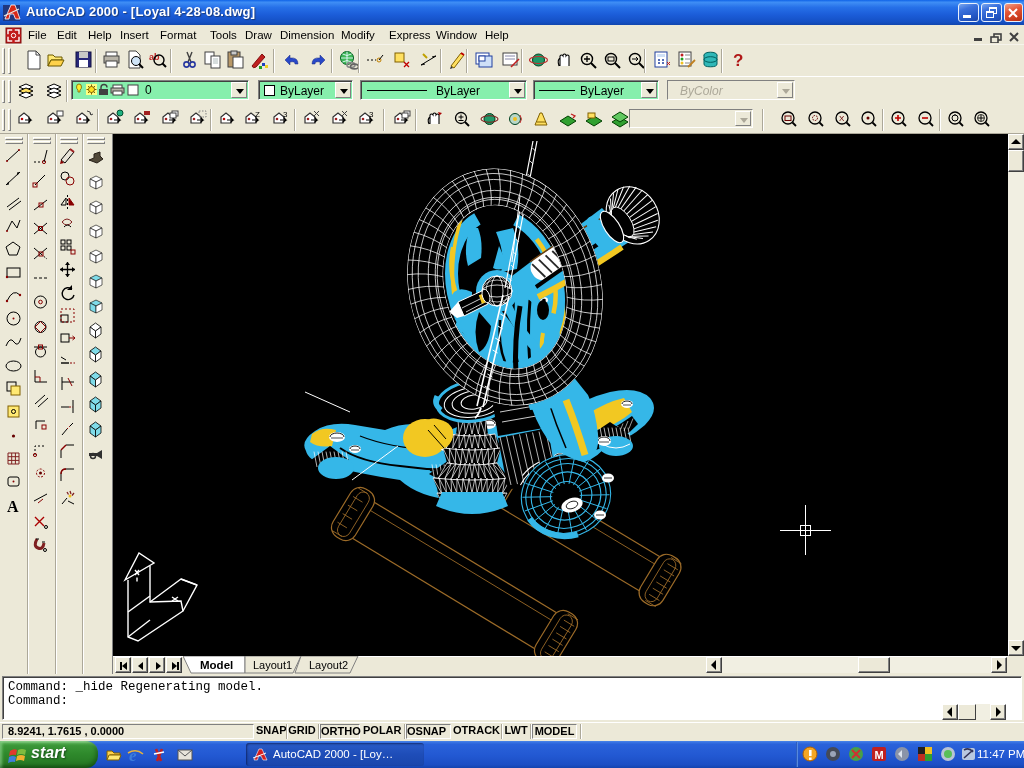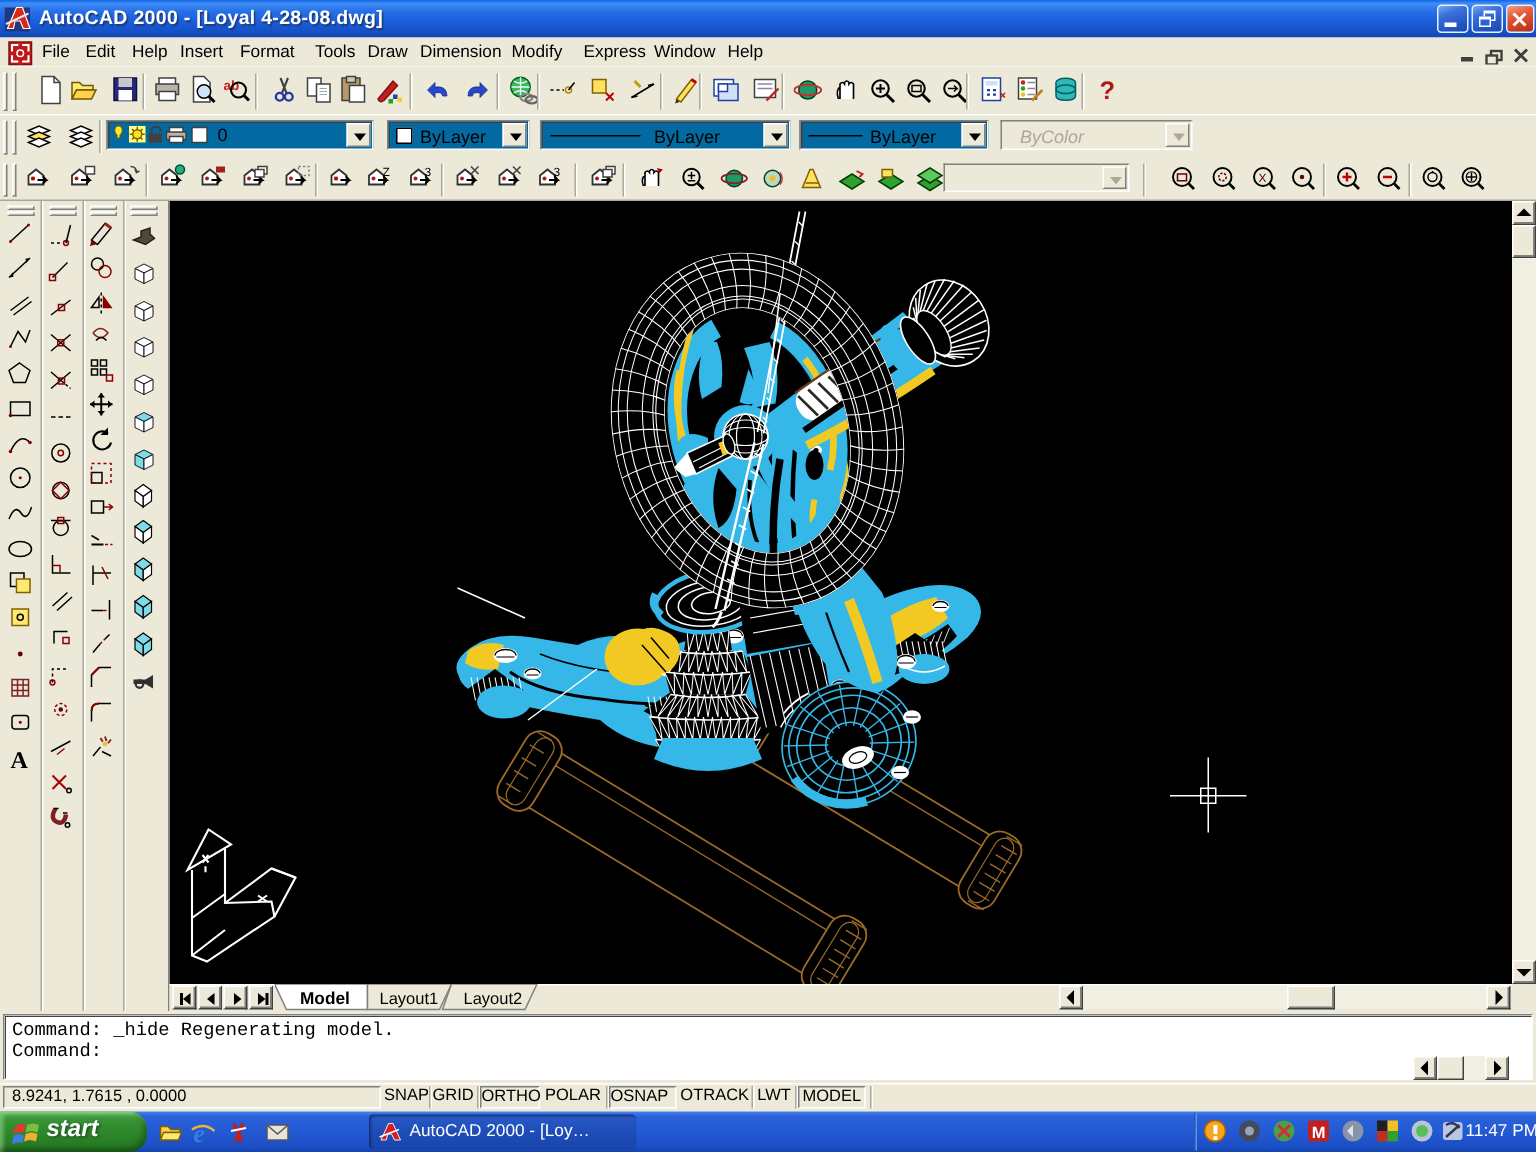--- a/index.html
+++ b/index.html
@@ -9,30 +9,30 @@
 .tbtn{top:3px;width:21px;height:19px;border-radius:3px;border:1px solid #e8f0fc;
  background:linear-gradient(160deg,#7aa7ef 0%,#3c72dd 30%,#2458c6 70%,#1c48ad 100%);
  color:#fff;font-weight:bold;text-align:center;}
 .tbtn.cl{background:linear-gradient(160deg,#f0a088 0%,#e35535 40%,#c93a1b 80%,#b33012 100%);}
 .menubar{left:0;top:25px;width:1024px;height:20px;background:#ece9d8;border-bottom:1px solid #f6f4ec;}
 .mi{position:absolute;top:29px;font-size:11.5px;color:#000;}
 .tbrow{left:0;width:1024px;background:#ece9d8;}
 .sep{position:absolute;width:2px;border-left:1px solid #aca899;border-right:1px solid #fff;}
 .grab{position:absolute;width:3px;border:1px solid #fff;border-right-color:#808080;border-bottom-color:#808080;background:#ece9d8;}
 .hgrab{position:absolute;height:3px;border:1px solid #fff;border-right-color:#808080;border-bottom-color:#808080;background:#ece9d8;}
-.combo{position:absolute;height:20px;background:#0369a1;border:1px solid #808080;
+.combo{position:absolute;height:20px;background:#86efac;border:1px solid #808080;
  border-bottom-color:#fff;border-right-color:#fff;box-shadow:inset 1px 1px 0 #404040;}
 .combo .txt{position:absolute;top:3px;font-size:12px;color:#000;}
 .drop{position:absolute;right:1px;top:1px;width:16px;bottom:1px;background:#ece9d8;
  border:1px solid #fff;border-right-color:#808080;border-bottom-color:#808080;}
 .drop:after{content:"";position:absolute;left:4px;top:6px;border:4px solid transparent;border-top:5px solid #000;}
 .combo.dis{background:#ece9d8;box-shadow:none;}
 .combo.dis .txt{color:#aca899;}
 .combo.dis .drop:after{border-top-color:#aca899;}
-.statbox{position:absolute;font-size:11px;color:#000;}
+.statbox{position:absolute;font-size:11px;color:#000;font-weight:bold;}
 .sunk{border:1px solid #808080;border-bottom-color:#fff;border-right-color:#fff;}
 </style></head><body>
 
 <div class="abs ttl"></div>
 <svg class="abs" style="left:3px;top:2px" width="20" height="21">
 <rect x="0" y="3" width="17" height="16" fill="#203880"></rect>
 <path d="M2 17 L8 3 L12 3 L17 17 L12.5 17 L10.5 12 L7 12 L6 17 Z" fill="#d82818" stroke="#fff" stroke-width="0.8"></path>
 <path d="M1 14 L16 7" stroke="#e8e8e8" stroke-width="1.3"></path>
   </svg>
 <div class="abs" style="left:26px;top:4px;font-size:13px;font-weight:bold;color:#fff;text-shadow:1px 1px 1px #1a3a77;letter-spacing:0.2px;">AutoCAD 2000 - [Loyal 4-28-08.dwg]</div>

